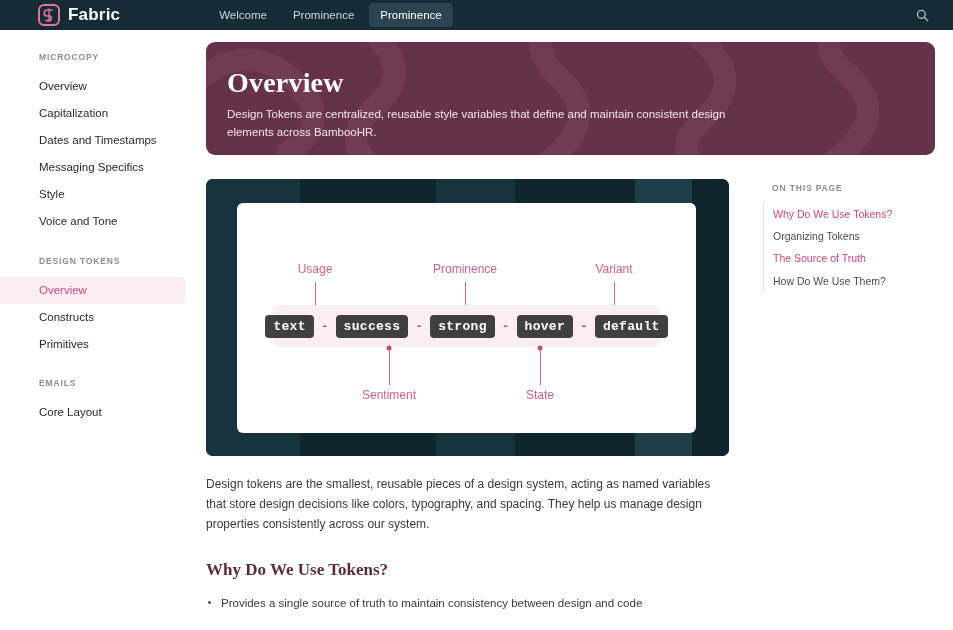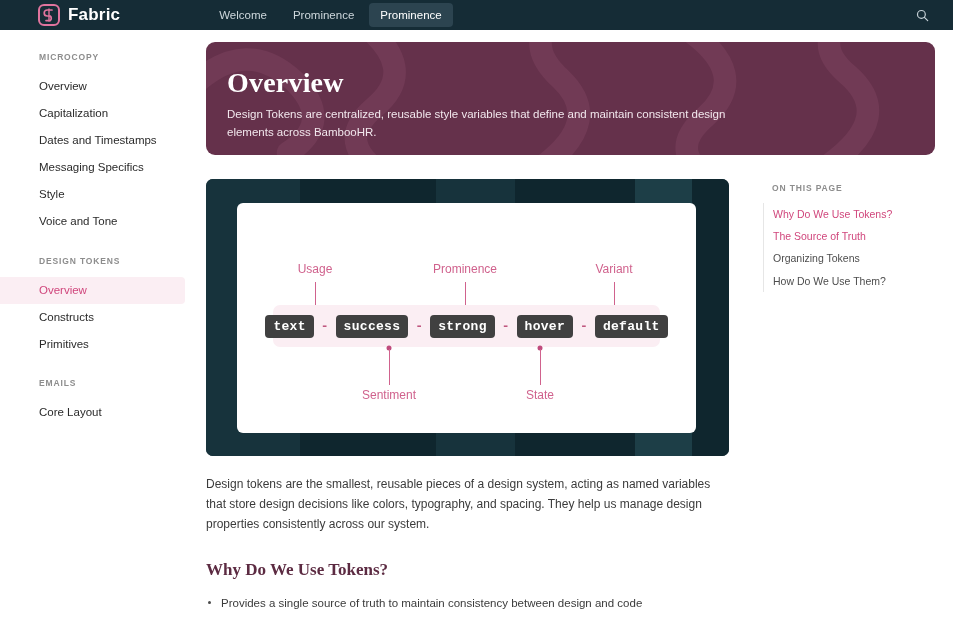--- a/index.html
+++ b/index.html
@@ -405,20 +405,20 @@
         <ul class="bullets">
           <li>Provides a single source of truth to maintain consistency between design and code</li>
 
         </ul>
       </div>
 
       <aside class="toc">
         <div class="toc-title">ON THIS PAGE</div>
         <ul class="toc-list">
           <li class="toc-item active">Why Do We Use Tokens?</li>
+          <li class="toc-item">Organizing Tokens</li>
           <li class="toc-item active">The Source of Truth</li>
-          <li class="toc-item">Organizing Tokens</li>
           <li class="toc-item">How Do We Use Them?</li>
         </ul>
       </aside>
     </div>
   </main>
 </div>
 
 </body></html>

